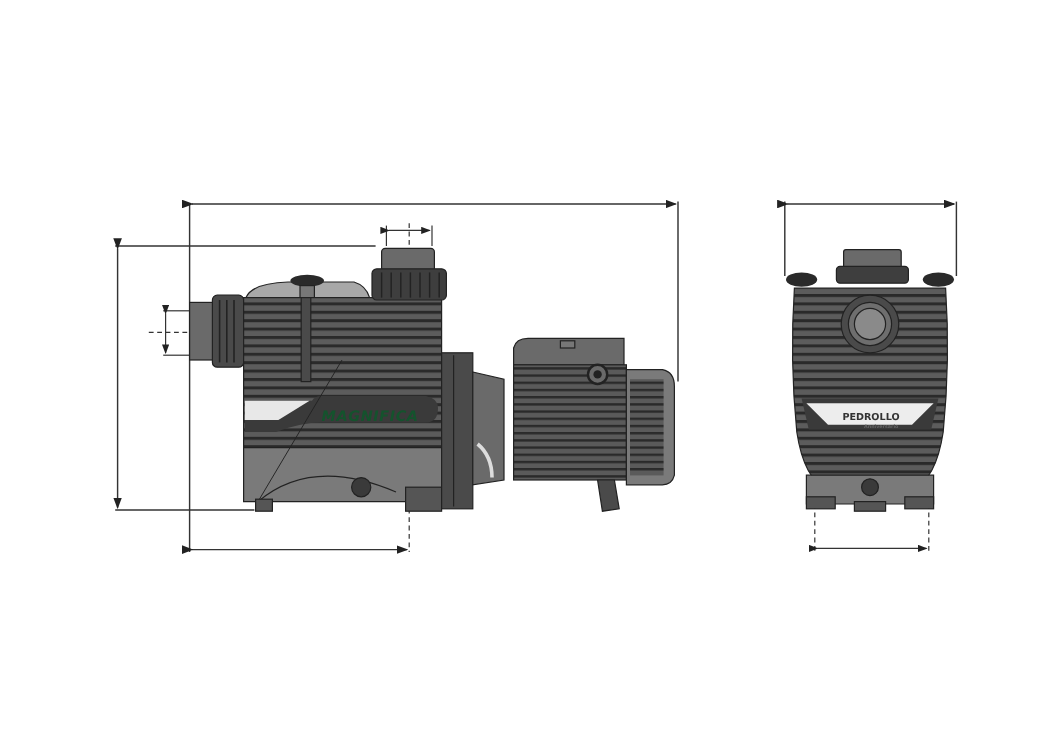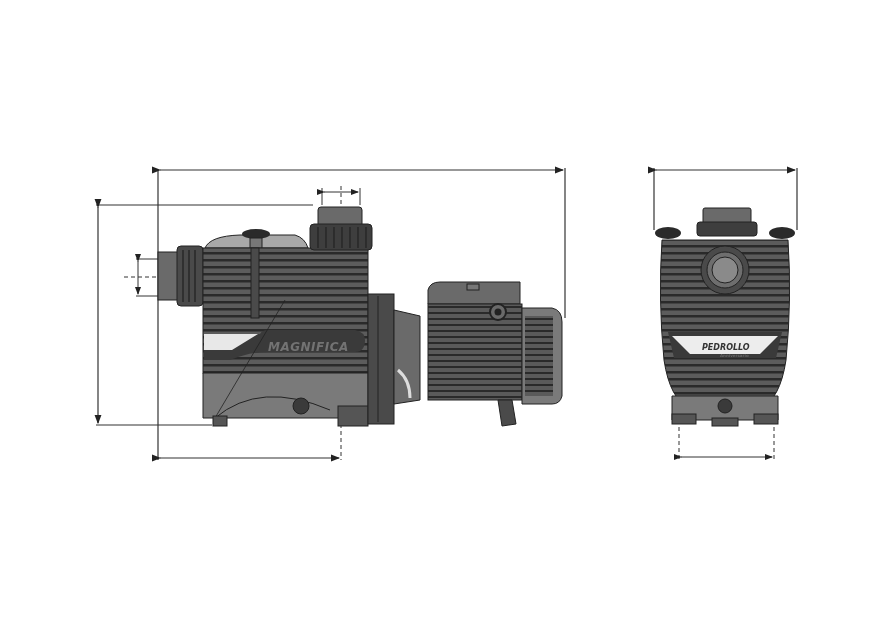--- a/index.html
+++ b/index.html
@@ -1,20 +1,20 @@
 <!DOCTYPE html>
 <html><head>
 <meta charset="utf-8">
 <style>
   html,body{margin:0;padding:0;background:#ffffff;}
   body{width:870px;height:619px;position:relative;overflow:hidden;font-family:"Liberation Sans",sans-serif;}
   svg{position:absolute;left:0;top:0;}
   .brand{position:absolute;font-family:"DejaVu Sans",sans-serif;font-weight:bold;}
-  #brand-magnifica{left:268px;top:340px;color:#737373;font-size:12px;letter-spacing:0.5px;font-style:italic;}
-  #brand-pedrollo{left:702px;top:343px;color:#333;font-size:8px;font-style:italic;}
+  #brand-magnifica{left:268px;top:340px;color:#14532d;font-size:12px;letter-spacing:0.5px;font-style:italic;}
+  #brand-pedrollo{left:702px;top:343px;color:#333;font-size:8px;}
   #brand-pedrollo-sub{left:720px;top:353px;color:#666;font-size:4px;}
 </style>
 </head>
 <body>
 
 <svg width="870" height="619" viewBox="0 0 870 619">
   <defs>
     <pattern id="ribs" width="10" height="7" patternUnits="userSpaceOnUse">
       <rect width="10" height="7" fill="#5c5c5c"></rect>
       <rect y="0" width="10" height="2.5" fill="#2a2a2a"></rect>

